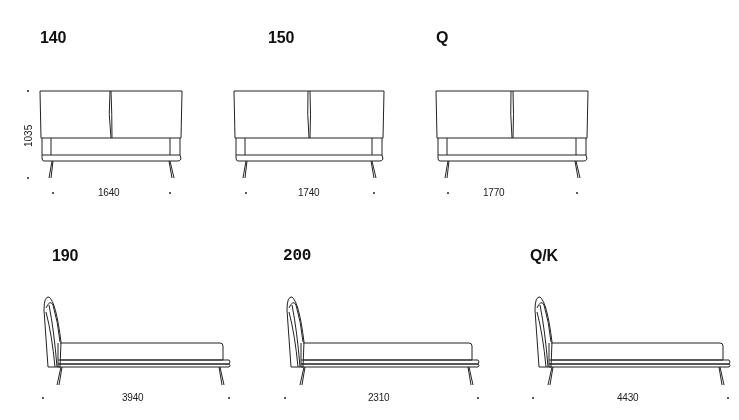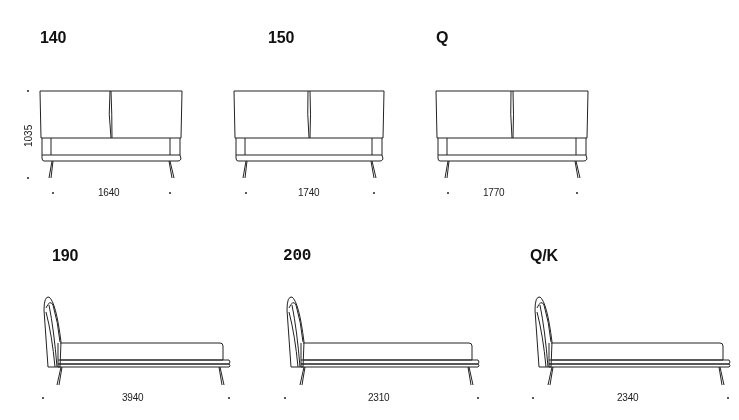--- a/index.html
+++ b/index.html
@@ -102,13 +102,13 @@
 <div class="dot" style="left:477px; top:397px;"></div>
 <div class="dot" style="left:532px; top:397px;"></div>
 <div class="dot" style="left:727px; top:397px;"></div>
 
 <div class="dim-v" style="left:23px; top:147px;">1035</div>
 <div class="dim" style="left:98px; top:187px;text-align:center;">1640</div>
 <div class="dim" style="left:298px; top:187px;">1740</div>
 <div class="dim" style="left:483px; top:187px;">1770</div>
 <div class="dim" style="left:122px; top:392px;">3940</div>
 <div class="dim" style="left:368px; top:392px;">2310</div>
-<div class="dim" style="left:617px; top:392px;">2340</div>
+<div class="dim" style="left:617px; top:392px;">4430</div>
 
 </body></html>

